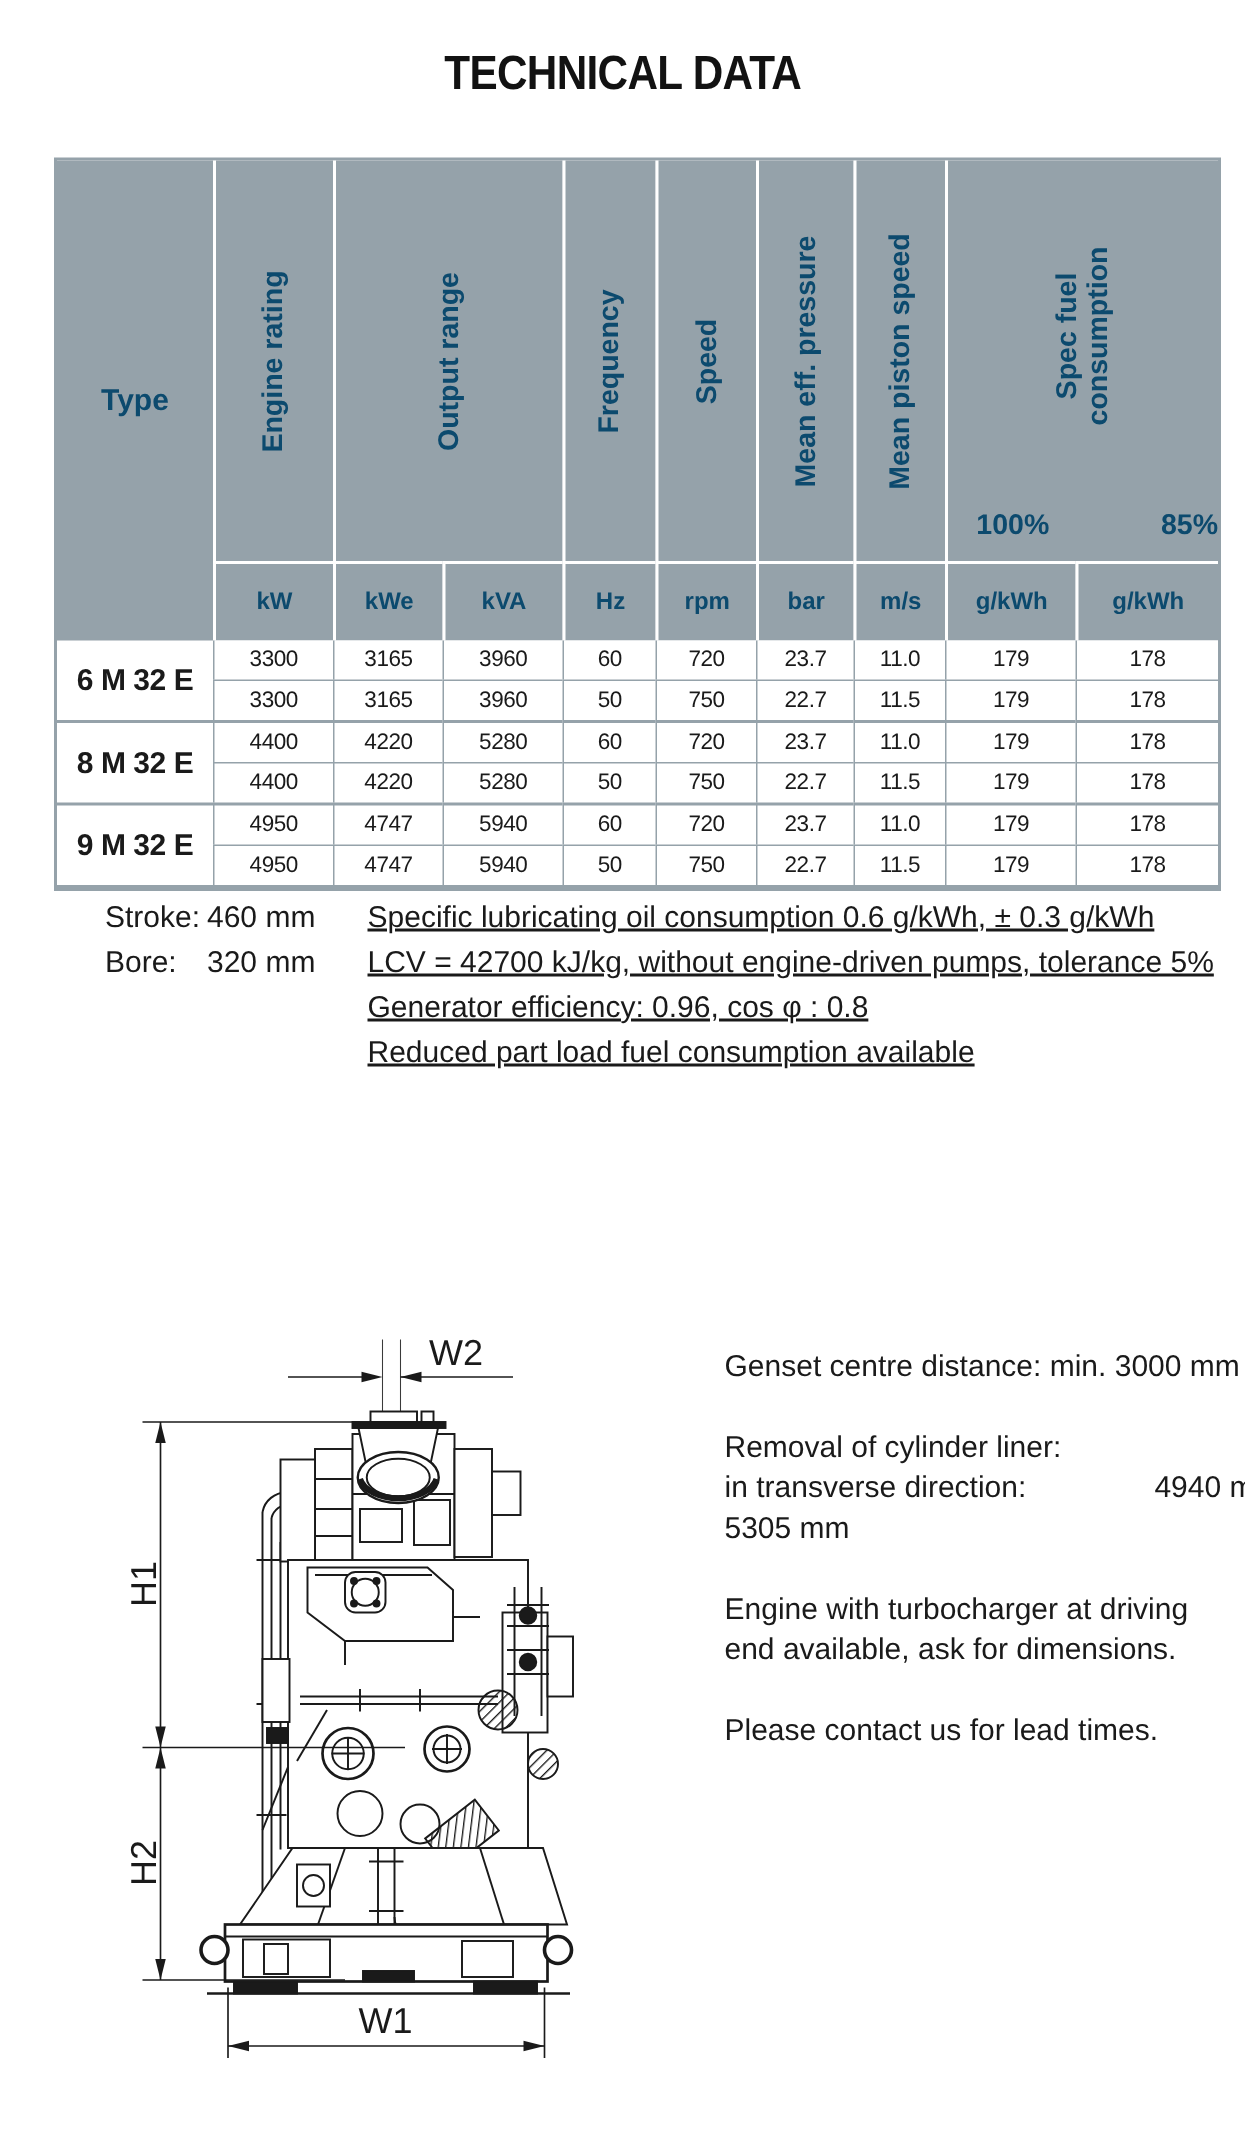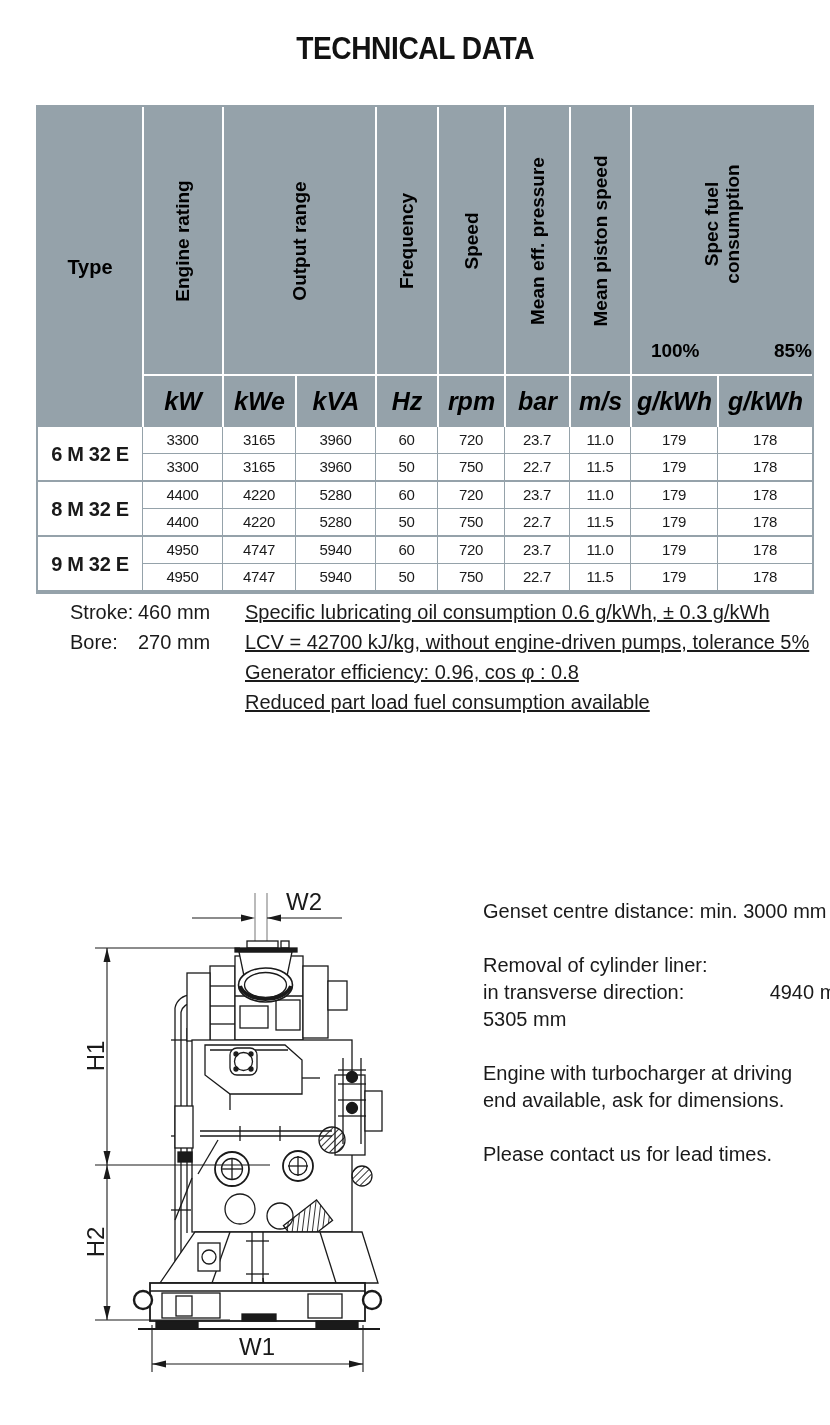--- a/index.html
+++ b/index.html
@@ -8,34 +8,34 @@
 
   
   .title { position: absolute; top: 30px; left: 0; width: 100%; text-align: center; }
   .title > span { display: inline-block; font-size: 32px; font-weight: bold;
     letter-spacing: -0.5px; transform: scaleX(0.88); color: #121212; }
 
   
   .tbl-wrap { position: absolute; left: 36px; top: 105px; width: 774px; }
   table { width: 774px; border-collapse: separate; border-spacing: 0; table-layout: fixed;
     border: 2px solid #95A2AA; border-bottom-width: 4px; }
-  th { background: #95A2AA; color: #000000; font-weight: bold; vertical-align: middle; }
+  th { background: #95A2AA; color: #0c4a6e; font-weight: bold; vertical-align: middle; }
   tr.tall th { height: 267px; position: relative; }
   tr.tall th:not(:first-child) { border-left: 2px solid #fff; }
   th.type-h { font-size: 20px; text-align: center; }
   .vt { position: absolute; left: 50%; top: 50%; transform: translate(-50%,-50%) rotate(-90deg);
     white-space: nowrap; font-size: 19px; }
   .vt2 { position: absolute; left: 50%; top: 44%; transform: translate(-50%,-50%) rotate(-90deg);
     font-size: 19px; text-align: center; line-height: 21px; }
   .vt2 span { display: block; }
   .load { position: absolute; bottom: 12px; font-size: 19px; }
   .load-100 { left: 0; width: 48%; text-align: center; }
   .load-85 { right: 0; width: 48%; text-align: right; }
   tr.units th { height: 53px; border-top: 2px solid #fff; border-left: 2px solid #fff;
-    font-size: 25px; text-align: center; font-style: italic; }
+    font-size: 16px; text-align: center; }
   td { height: 26px; text-align: center; font-size: 15px; line-height: 26px;
     border-left: 1px solid #95A2AA; letter-spacing: -0.3px; background: #fff; }
   td.type { border-left: none; font-weight: bold; font-size: 20px; }
   tr.sub td { border-top: 1px solid #95A2AA; }
   tr.gs td { border-top: 2px solid #95A2AA; }
 
   
   .notes { position: absolute; left: 38px; top: 597px; width: 772px; font-size: 20px; line-height: 30px; }
   .notes-left { position: absolute; left: 0; top: 0; margin-left: 32px; }
   .nlabel { display: inline-block; width: 68px; }
@@ -181,21 +181,21 @@
       <td>179</td>
       <td>178</td>
     </tr>
   </tbody>
 </table>
 </div>
 
 <div class="notes">
   <div class="notes-left">
     <div><span class="nlabel">Stroke:</span><span>460 mm</span></div>
-    <div><span class="nlabel">Bore:</span><span>270 mm</span></div>
+    <div><span class="nlabel">Bore:</span><span>320 mm</span></div>
   </div>
   <div class="notes-right">
     <div>Specific lubricating oil consumption 0.6 g/kWh, ± 0.3 g/kWh</div>
     <div>LCV = 42700 kJ/kg, without engine-driven pumps, tolerance 5%</div>
     <div>Generator efficiency: 0.96, cos φ : 0.8</div>
     <div>Reduced part load fuel consumption available</div>
   </div>
 </div>
 
 <div class="drawing">

